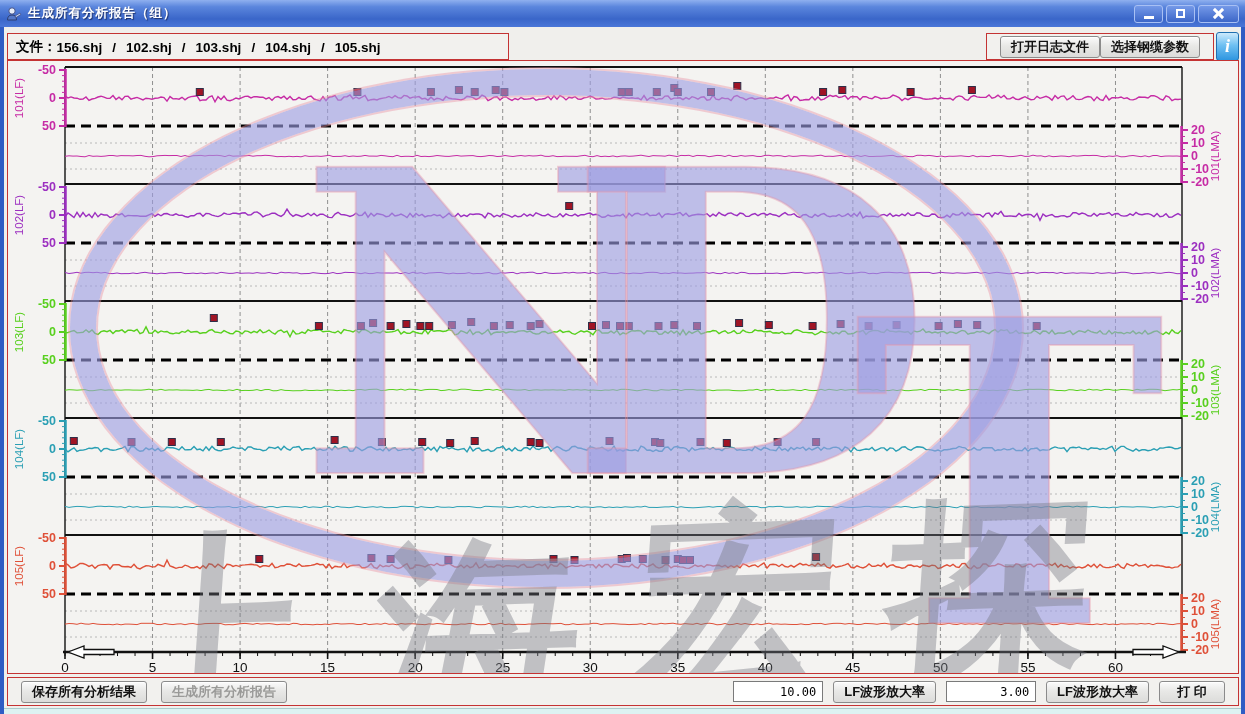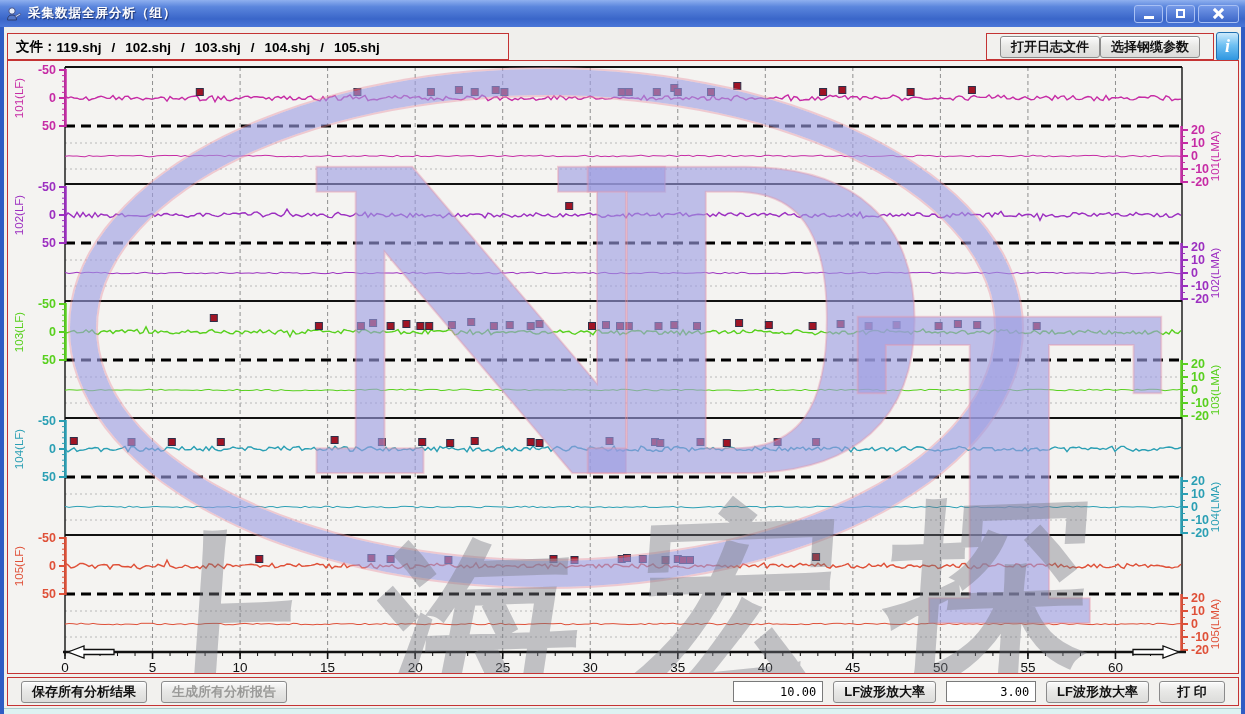--- a/index.html
+++ b/index.html
@@ -71,39 +71,39 @@
 </style>
 </head>
 <body>
 
 <div class="titlebar">
   <svg class="app-icon" viewBox="0 0 16 16">
     <circle cx="6" cy="5" r="3.2" fill="#e8eef8" stroke="#40508a" stroke-width="1"></circle>
     <path d="M1.5 14 Q1.5 9 6 9 Q10.5 9 10.5 14 Z" fill="#5578c8" stroke="#2e3e70" stroke-width="1"></path>
     <path d="M9 10 L14 7 L14.8 8.6 L10 11.6 Z" fill="#c8d4ee" stroke="#40508a" stroke-width="0.8"></path>
   </svg>
-  <span class="title">采集数据全屏分析（组）</span>
+  <span class="title">生成所有分析报告（组）</span>
   <div class="win-buttons">
     <div class="win-btn">
         <span class="glyph-min"></span>
       </div>
     <div class="win-btn">
         <span class="glyph-max"></span>
       </div>
     <div class="win-btn close">
         <span class="glyph-x"></span>
       </div>
   </div>
 </div>
 
 <div class="client">
 
   <div class="redbox filebar">
     <span class="flabel">文件：</span>
-    <span id="file-list"><span class="fname">119.shj</span><span class="fsep">/</span><span class="fname">102.shj</span><span class="fsep">/</span><span class="fname">103.shj</span><span class="fsep">/</span><span class="fname">104.shj</span><span class="fsep">/</span><span class="fname">105.shj</span></span>
+    <span id="file-list"><span class="fname">156.shj</span><span class="fsep">/</span><span class="fname">102.shj</span><span class="fsep">/</span><span class="fname">103.shj</span><span class="fsep">/</span><span class="fname">104.shj</span><span class="fsep">/</span><span class="fname">105.shj</span></span>
   </div>
 
   <div class="redbox topright">
     <button class="btn">打开日志文件</button>
     <button class="btn">选择钢缆参数</button>
   </div>
   <div class="infobtn">
     <span>i</span>
   </div>
 

